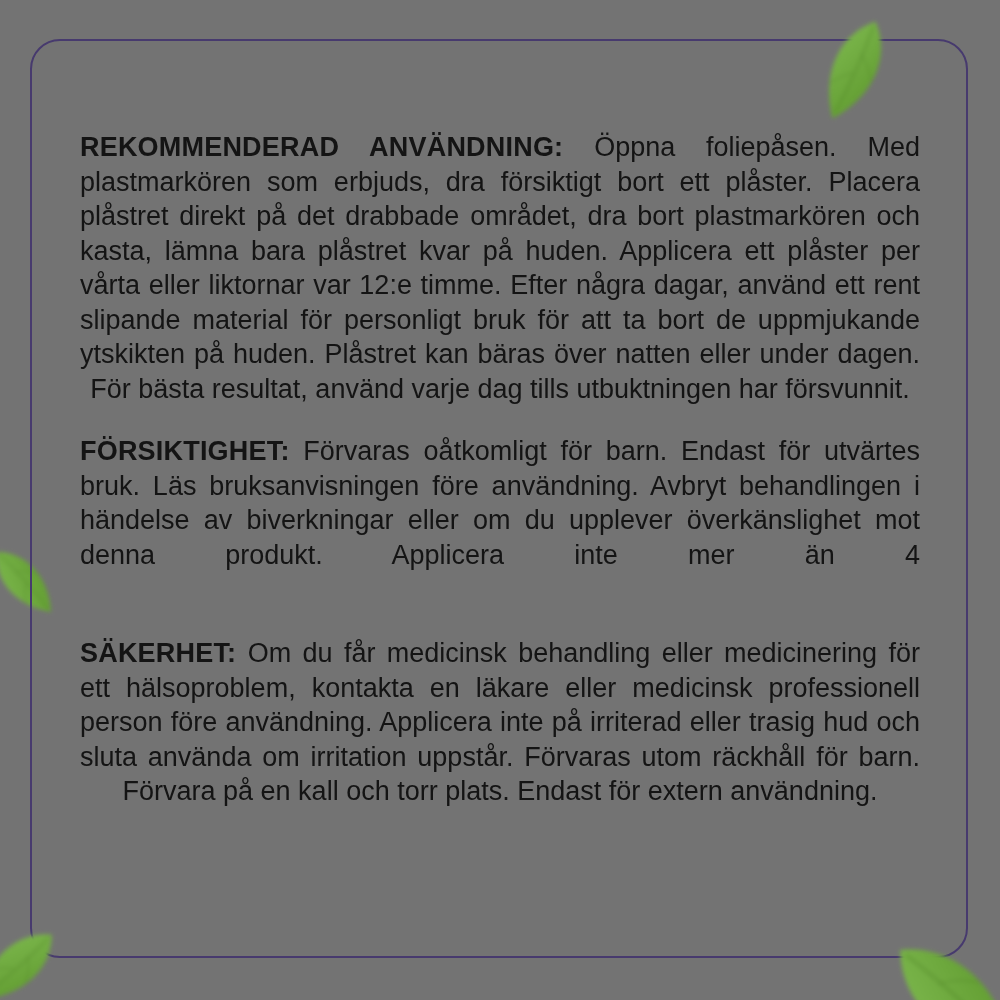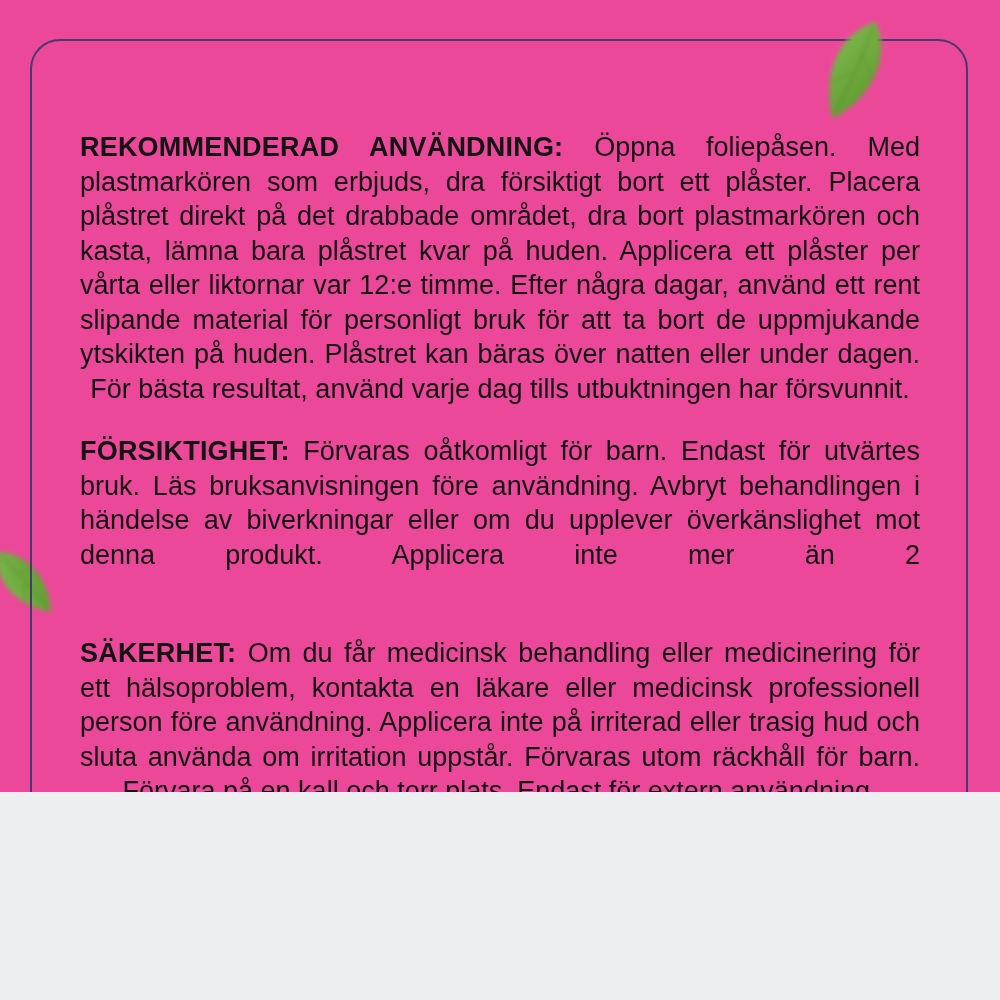--- a/index.html
+++ b/index.html
@@ -3,23 +3,23 @@
 <meta charset="utf-8">
 <style>
   html, body {
     margin: 0;
     padding: 0;
     background: #eceef0;
   }
   .stage {
     position: relative;
     width: 1000px;
-    height: 792px;
+    height: 1000px;
     overflow: hidden;
-    background: #ec4899;
+    background: #737373;
     font-family: "Liberation Sans", "DejaVu Sans", sans-serif;
   }
   .card {
     position: absolute;
     left: 30px;
     top: 39px;
     width: 934px;
     height: 915px;
     border: 2px solid #473a6e;
     border-radius: 30px;
@@ -101,18 +101,18 @@
   <div class="leaf leaf-bottom-right">
     <svg viewBox="0 0 100 160">
         <use href="#leaf-shape"></use>
       </svg>
   </div>
 
   <div class="content">
 
     <p class="para"><strong class="head">REKOMMENDERAD ANVÄNDNING:</strong> <span>Öppna foliepåsen. Med plastmarkören som erbjuds, dra försiktigt bort ett plåster. Placera plåstret direkt på det drabbade området, dra bort plastmarkören och kasta, lämna bara plåstret kvar på huden. Applicera ett plåster per vårta eller liktornar var 12:e timme. Efter några dagar, använd ett rent slipande material för personligt bruk för att ta bort de uppmjukande ytskikten på huden. Plåstret kan bäras över natten eller under dagen. För bästa resultat, använd varje dag tills utbuktningen har försvunnit.</span></p>
 
-    <p class="para full-justify"><strong class="head">FÖRSIKTIGHET:</strong> <span>Förvaras oåtkomligt för barn. Endast för utvärtes bruk. Läs bruksanvisningen före användning. Avbryt behandlingen i händelse av biverkningar eller om du upplever överkänslighet mot denna produkt. Applicera inte mer än 2</span></p>
+    <p class="para full-justify"><strong class="head">FÖRSIKTIGHET:</strong> <span>Förvaras oåtkomligt för barn. Endast för utvärtes bruk. Läs bruksanvisningen före användning. Avbryt behandlingen i händelse av biverkningar eller om du upplever överkänslighet mot denna produkt. Applicera inte mer än 4</span></p>
 
     <p class="para"><strong class="head">SÄKERHET:</strong> <span>Om du får medicinsk behandling eller medicinering för ett hälsoproblem, kontakta en läkare eller medicinsk professionell person före användning. Applicera inte på irriterad eller trasig hud och sluta använda om irritation uppstår. Förvaras utom räckhåll för barn. Förvara på en kall och torr plats. Endast för extern användning.</span></p>
 
   </div>
 </div>
 
 </body></html>

